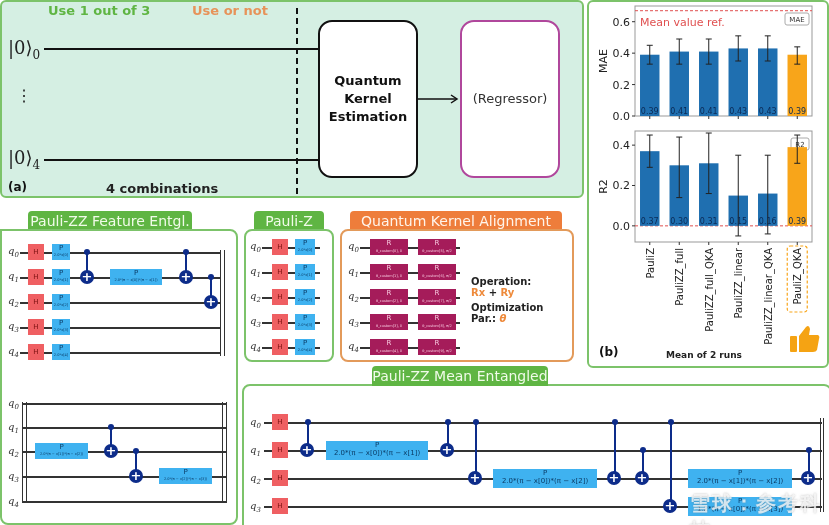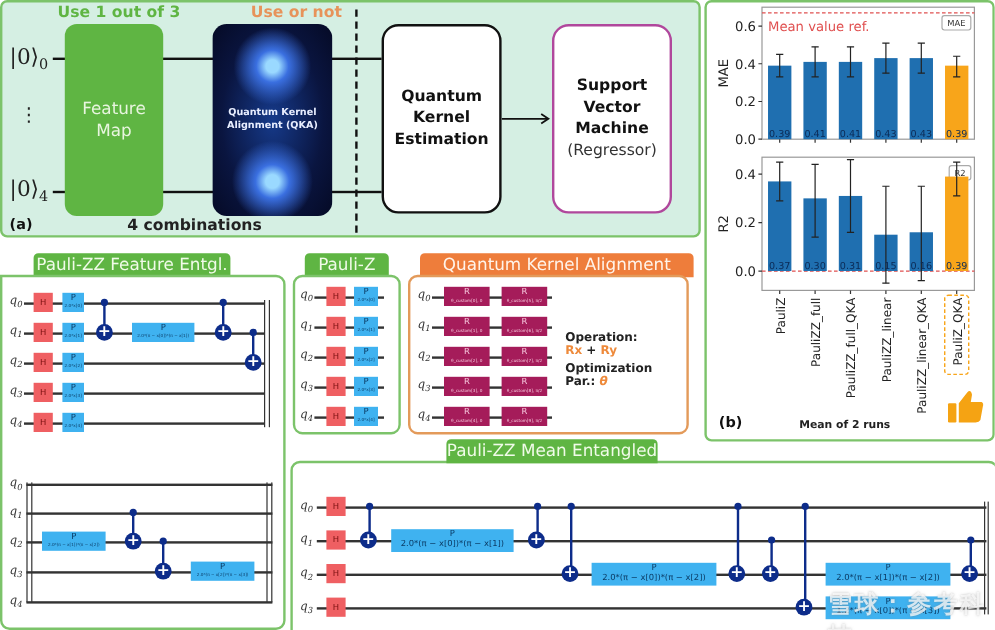--- a/index.html
+++ b/index.html
@@ -42,41 +42,38 @@
   .op-text { position: absolute; font-size: 10px; font-weight: bold; color: #222; }
   .op-text .acc { color: #ee8a3b; }
   .watermark { position: absolute; left: 690px; top: 490px; font-size: 20px; color: rgba(255,255,255,0.75); letter-spacing: 2px; font-weight: bold; text-shadow: 0 0 2px rgba(120,120,120,0.5); }
   svg text { font-family: "DejaVu Sans", sans-serif; }
 </style>
 </head>
 <body>
 
 <div id="panel-a" class="abs">
   <div class="hdr-green" style="left:46px; top:1px;">Use 1 out of 3</div>
-  <div class="hdr-orange" style="left:207px; top:1px;">Use or not</div>
+  <div class="hdr-orange" style="left:190px; top:1px;">Use or not</div>
 
   <div class="ket" style="left:6px; top:35px;"><span>|0⟩</span><sub>0</sub></div>
   <div class="ket" style="left:14px; top:84px; font-size:16px;">⋮</div>
   <div class="ket" style="left:6px; top:145px;"><span>|0⟩</span><sub>4</sub></div>
 
   <div class="wire" style="left:42px; top:46px; width:274px;"></div>
   <div class="wire" style="left:42px; top:157px; width:274px;"></div>
 
-  <div class="fm-box">Feature Map</div>
-  <div class="qka-box">Quantum Kernel Alignment (QKA)</div>
   <div class="dash-line"></div>
   <div class="qke-box">Quantum Kernel Estimation</div>
 
   <svg class="abs" style="left:416px; top:90px;" width="44" height="14">
     <line x1="0" y1="7" x2="38" y2="7" stroke="#111" stroke-width="1.5"></line>
     <polyline points="33,3 39,7 33,11" fill="none" stroke="#111" stroke-width="1.5"></polyline>
   </svg>
 
   <div class="svm-box">
-    <span class="b">Support Vector Machine</span>
     <span class="sub">(Regressor)</span>
   </div>
 
   <div class="lbl-a" style="left:6px; top:178px;">(a)</div>
   <div class="combos" style="left:104px; top:179px;">4 combinations</div>
 </div>
 
 <div id="panel-b" class="abs">
   <svg id="chart-svg" width="242" height="368" style="position:absolute;left:-2px;top:-2px;">
       <rect x="48" y="6" width="177" height="110" fill="#fff" stroke="#999" stroke-width="1"></rect>
@@ -311,21 +308,21 @@
   <div class="p-gate" style="left:295px; top:314px; width:20px;">
       <span class="pl">P</span>
       <span class="pp">2.0*x[3]</span>
     </div>
   <div class="p-gate" style="left:295px; top:339px; width:20px;">
       <span class="pl">P</span>
       <span class="pp">2.0*x[4]</span>
     </div>
 </div>
 
-<div class="tab-orange" style="left:350px; top:211px; width:228px;">Quantum Kernel Alignment</div>
+<div class="tab-orange" style="left:350px; top:211px; width:212px;">Quantum Kernel Alignment</div>
 <div class="frame-orange" style="left:340px; top:229px; width:234px; height:133px;"></div>
 <div class="abs" style="left:0; top:0;">
   <div class="q" style="left:348px; top:240px;">q<sub>0</sub></div>
   <div class="q" style="left:348px; top:265px;">q<sub>1</sub></div>
   <div class="q" style="left:348px; top:290px;">q<sub>2</sub></div>
   <div class="q" style="left:348px; top:315px;">q<sub>3</sub></div>
   <div class="q" style="left:348px; top:340px;">q<sub>4</sub></div>
   <div class="hw" style="left:360px; top:247px; width:100px;"></div>
   <div class="hw" style="left:360px; top:272px; width:100px;"></div>
   <div class="hw" style="left:360px; top:297px; width:100px;"></div>

